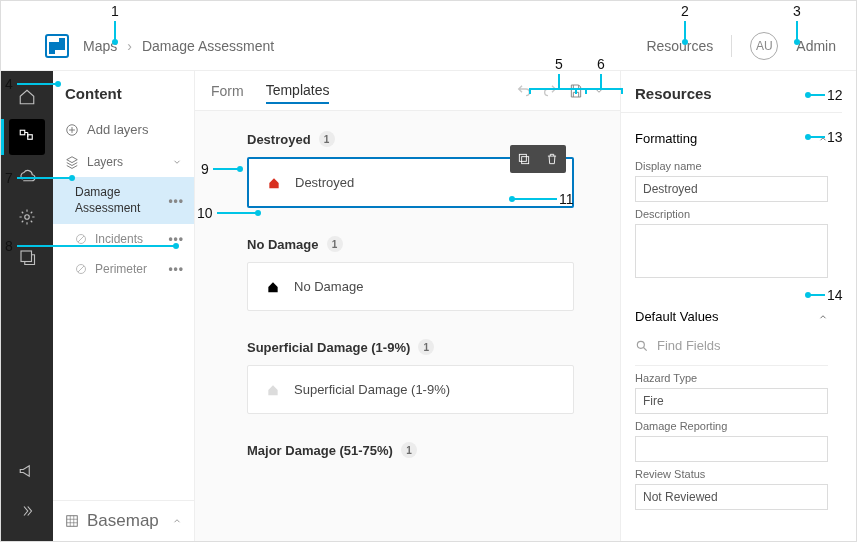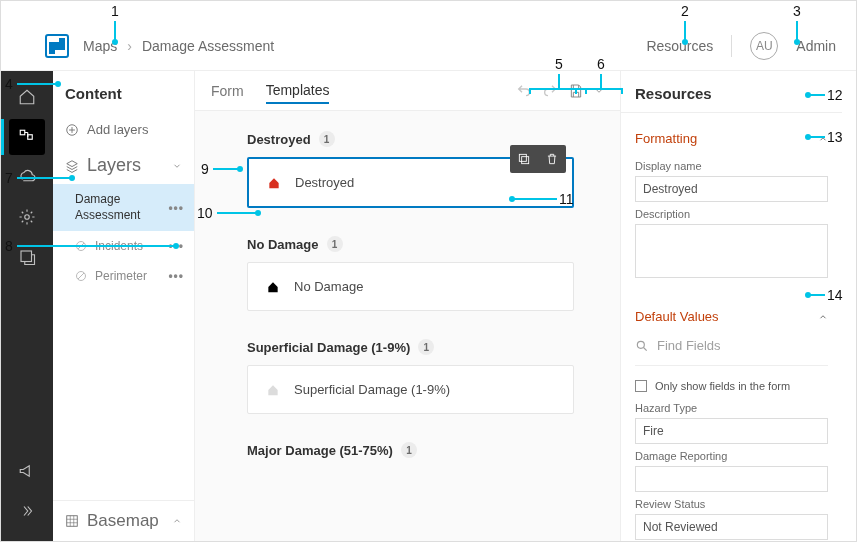--- a/index.html
+++ b/index.html
@@ -28,21 +28,21 @@
   .rail .rbtn.active { background: #000; }
   .rail .rbtn.active::before { content: ""; position: absolute; left: -8px; top: 0; bottom: 0; width: 3px; background: #00c4e6; }
   .rail svg { stroke: #bfbfbf; fill: none; }
   .rail .bottom { margin-top: auto; margin-bottom: 10px; display: flex; flex-direction: column; align-items: center; }
 
   
   .sidebar { position: absolute; left: 52px; top: 70px; bottom: 0; width: 142px; border-right: 1px solid #eee; background: #fff; z-index: 2; display: flex; flex-direction: column; }
   .sidebar h2 { font-size: 15px; font-weight: 600; padding: 14px 12px 10px; }
   .search { display: flex; align-items: center; gap: 8px; padding: 4px 12px 10px; color: #a0a0a0; font-size: 13px; border-bottom: 1px solid #f2f2f2; }
   .addlayers { display: flex; align-items: center; gap: 8px; padding: 10px 12px; color: #6b6b6b; font-size: 13px; cursor: pointer; }
-  .layershdr { display: flex; align-items: center; gap: 8px; padding: 8px 12px; color: #6b6b6b; font-size: 18px; cursor: pointer; }
+  .layershdr { display: flex; align-items: center; gap: 8px; padding: 8px 12px; color: #6b6b6b; font-size: 12px; cursor: pointer; }
   .layerlist .li { display: flex; align-items: center; gap: 8px; padding: 8px 10px 8px 22px; color: #8a8a8a; font-size: 12px; cursor: pointer; }
   .layerlist .li .more { margin-left: auto; color: #888; letter-spacing: 1px; font-weight: 700; cursor: pointer; }
   .layerlist .li.sel { background: #d6ecfa; color: #323232; }
   .basemap { margin-top: auto; display: flex; align-items: center; gap: 8px; padding: 10px 12px; border-top: 1px solid #eee; color: #6b6b6b; font-size: 17px; cursor: pointer; }
 
   
   .main { position: absolute; left: 194px; right: 236px; top: 70px; bottom: 0; background: #fff; }
   .tabs { height: 40px; display: flex; align-items: center; padding: 0 16px; border-bottom: 1px solid #eee; gap: 22px; }
   .tab { font-size: 14px; color: #777; padding: 4px 0; cursor: pointer; }
   .tab.active { color: #323232; border-bottom: 2px solid #007ac2; }
@@ -57,21 +57,21 @@
   .card .sym { width: 14px; height: 14px; }
   .card .toolbar { position: absolute; right: 6px; top: -14px; background: #4a4a4a; display: flex; border-radius: 2px; }
   .card .toolbar .tbtn { width: 28px; height: 28px; display: flex; align-items: center; justify-content: center; cursor: pointer; }
 
   
   .props { position: absolute; right: 14px; top: 70px; bottom: 0; width: 222px; border-left: 1px solid #eee; background: #fff; padding: 0; z-index: 2; }
   .props h2 { font-size: 15px; font-weight: 600; padding: 14px 14px 10px; border-bottom: 1px solid #eee; }
   .props-body { position: absolute; top: 42px; left: 0; right: 0; bottom: 0; overflow-y: auto; padding: 8px 14px 16px; }
   .props-body::-webkit-scrollbar { width: 8px; }
   .props-body::-webkit-scrollbar-thumb { background: #c7c7c7; border-radius: 4px; }
-  .sect-hdr { display: flex; align-items: center; justify-content: space-between; font-size: 13px; color: #c2410c; padding: 10px 0 8px; cursor: pointer; }
+  .sect-hdr { display: flex; align-items: center; justify-content: space-between; font-size: 13px; color: #000000; padding: 10px 0 8px; cursor: pointer; }
   .field-lbl { font-size: 11px; color: #6b6b6b; margin: 6px 0 4px; }
   .tinput { width: 100%; border: 1px solid #dcdcdc; padding: 5px 7px; font-size: 12px; color: #555; }
   .tarea { width: 100%; border: 1px solid #dcdcdc; height: 54px; padding: 5px 7px; font-size: 12px; resize: none; }
   .findf { display: flex; align-items: center; gap: 8px; color: #a0a0a0; font-size: 13px; padding: 6px 0 12px; border-bottom: 1px solid #eee; }
   .chk { display: flex; align-items: center; gap: 8px; font-size: 11px; color: #555; margin: 14px 0 10px; }
   .chkbox { width: 12px; height: 12px; border: 1.5px solid #888; }
 
   
   svg { display: block; }
 </style>
@@ -300,24 +300,20 @@
             <path d="M6 15l6-6 6 6" stroke="#555" fill="none" stroke-width="2"></path>
           </svg>
       </div>
       <div class="findf">
         <svg width="14" height="14" viewBox="0 0 24 24">
             <circle cx="10" cy="10" r="6" stroke="#a0a0a0" fill="none" stroke-width="2"></circle>
             <path d="M15 15l5 5" stroke="#a0a0a0" stroke-width="2"></path>
           </svg>
         <span>Find Fields</span>
       </div>
-      <div class="chk">
-        <div class="chkbox"></div>
-        <span>Only show fields in the form</span>
-      </div>
       <div id="fields"><div class="field-lbl">Hazard Type</div><input class="tinput" value="Fire" style=""><div class="field-lbl">Damage Reporting</div><input class="tinput" style=""><div class="field-lbl">Review Status</div><input class="tinput" value="Not Reviewed" style=""></div>
     </div>
   </div>
 
   <div class="call" style="left:110px; top:2px"><span class="num">1</span><div class="stem" style="left:3px; top:18px; width:2px; height:20px"></div><div class="dot" style="left:1px; top:36px"></div></div>
   <div class="call" style="left:680px; top:2px"><span class="num">2</span><div class="stem" style="left:3px; top:18px; width:2px; height:20px"></div><div class="dot" style="left:1px; top:36px"></div></div>
   <div class="call" style="left:792px; top:2px"><span class="num">3</span><div class="stem" style="left:3px; top:18px; width:2px; height:20px"></div><div class="dot" style="left:1px; top:36px"></div></div>
   <div class="call" style="left:4px; top:75px"><span class="num">4</span><div class="stem" style="left:12px; top:7px; width:40px; height:2px"></div><div class="dot" style="left:50px; top:5px"></div></div>
   <div class="call" style="left:554px; top:55px"><span class="num">5</span><div class="stem" style="left:3px; top:18px; width:2px; height:14px"></div><div class="stem" style="left:-26px; top:32px; width:58px; height:2px"></div><div class="stem" style="left:-26px; top:32px; width:2px; height:6px"></div><div class="stem" style="left:30px; top:32px; width:2px; height:6px"></div></div>
   <div class="call" style="left:596px; top:55px"><span class="num">6</span><div class="stem" style="left:3px; top:18px; width:2px; height:14px"></div><div class="stem" style="left:-22px; top:32px; width:48px; height:2px"></div><div class="stem" style="left:-22px; top:32px; width:2px; height:6px"></div><div class="stem" style="left:24px; top:32px; width:2px; height:6px"></div></div>

